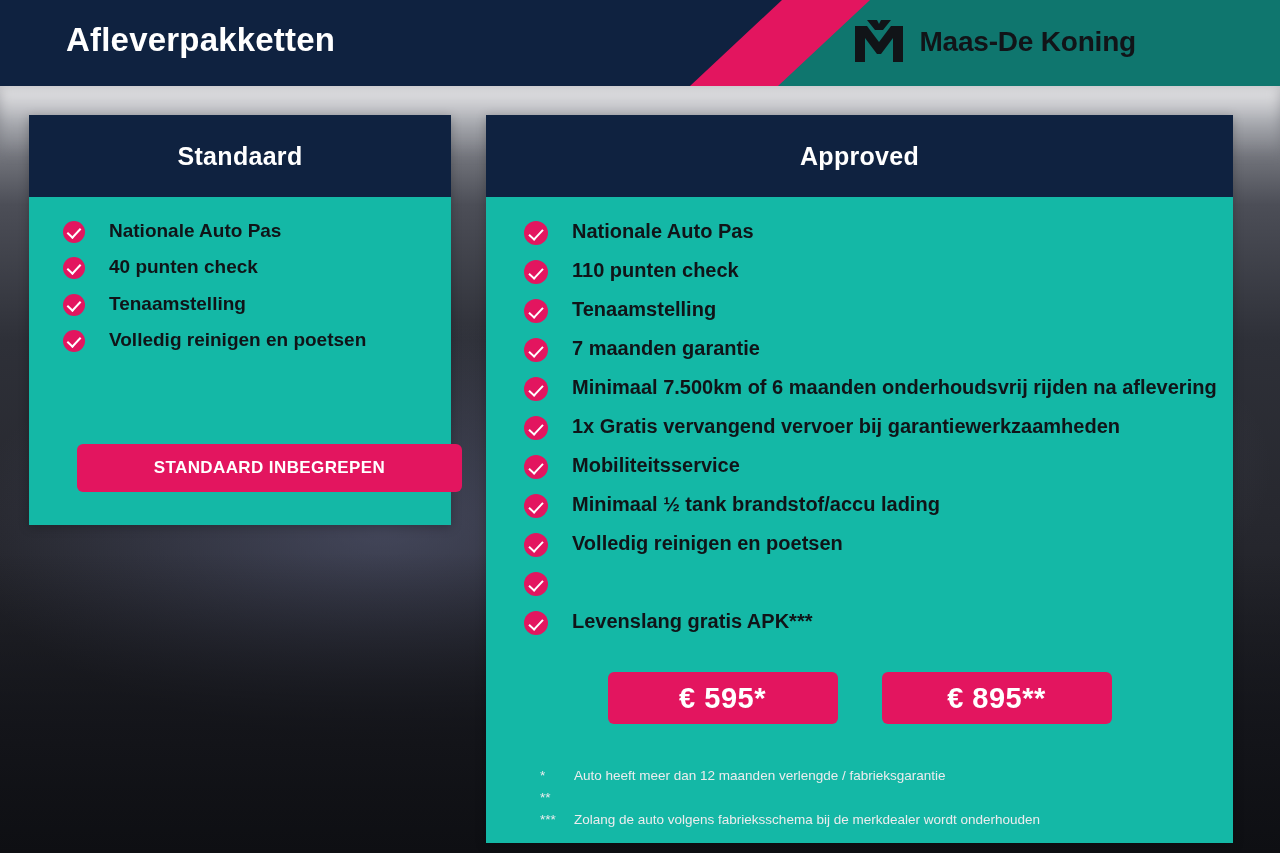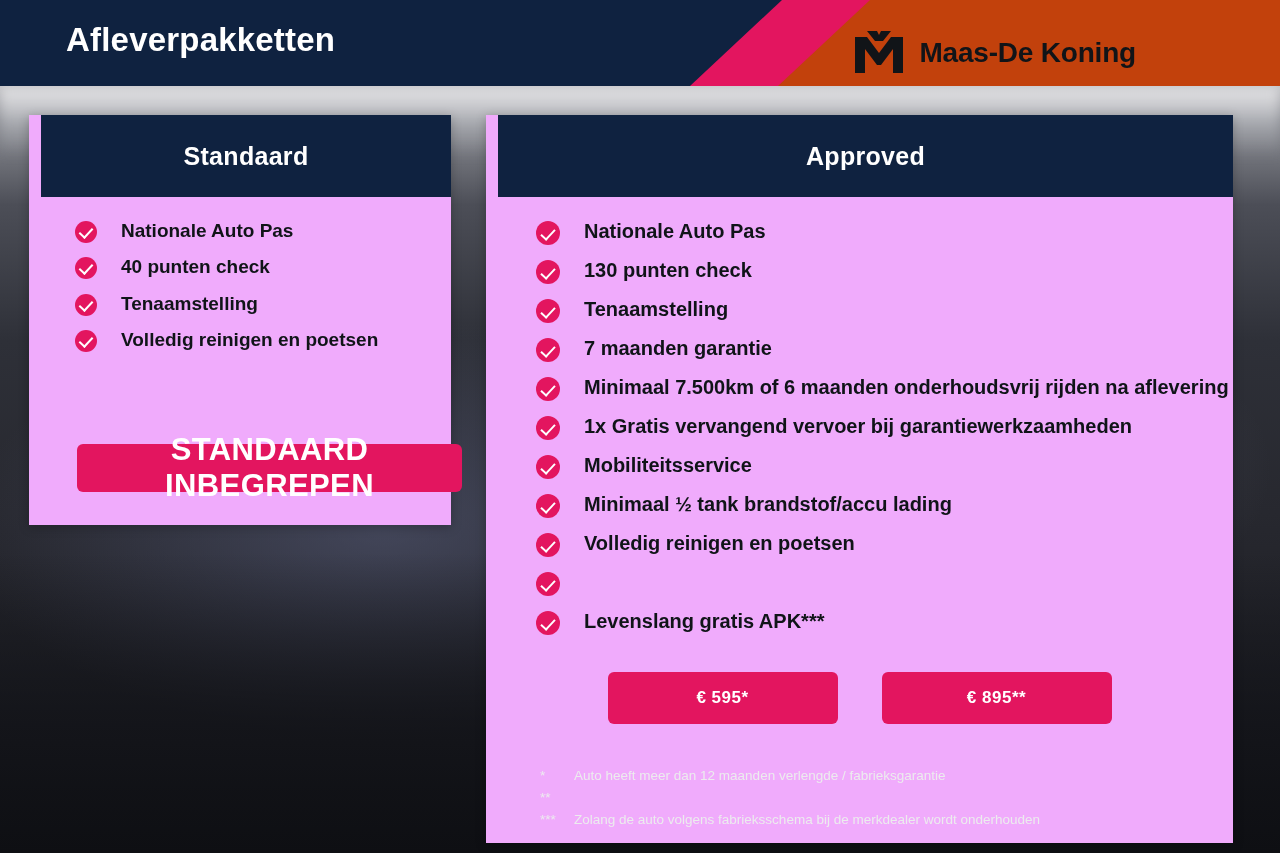--- a/index.html
+++ b/index.html
@@ -38,21 +38,21 @@
     background: linear-gradient(180deg, rgba(18,19,24,0) 0%, rgba(18,19,24,0.85) 60%, rgba(14,15,19,1) 100%);
   }
 
   
   .header {
     position: absolute;
     top: 0; left: 0;
     width: 1280px;
     height: 86px;
     overflow: hidden;
-    background: #c2410c;
+    background: #0f766e;
   }
   .header-navy {
     position: absolute;
     top: 0; left: 0;
     width: 790px;
     height: 86px;
     background: #0f2240;
     clip-path: polygon(0 0, 790px 0, 700px 86px, 0 86px);
   }
   .header-pink {
@@ -68,39 +68,38 @@
     left: 66px;
     top: 21px;
     color: #ffffff;
     font-size: 33px;
     font-weight: bold;
     letter-spacing: 0.2px;
   }
   .brand {
     position: absolute;
     right: 144px;
-    top: 31px;
+    top: 20px;
     display: flex;
     align-items: center;
     gap: 14px;
   }
   .brand-mark { width: 52px; height: 44px; display:block; }
   .brand-name {
     color: #111418;
     font-size: 28px;
     font-weight: bold;
     letter-spacing: -0.2px;
   }
 
   
   .card {
     position: absolute;
-    background: #f0abfc;
+    background: #14b8a6;
     box-shadow: 0 2px 10px rgba(0,0,0,0.25);
-    padding-left: 12px;
   }
   .card-head {
     background: #0f2240;
     color: #ffffff;
     text-align: center;
     font-size: 25px;
     font-weight: bold;
     letter-spacing: 0.3px;
     display: flex;
     align-items: center;
@@ -160,37 +159,37 @@
     justify-content: center;
     border: none;
     font-family: "Liberation Sans", sans-serif;
   }
   .btn-standard {
     position: absolute;
     left: 48px;
     top: 329px;
     width: 385px;
     height: 48px;
-    font-size: 31px;
+    font-size: 17px;
     letter-spacing: 0.4px;
   }
 
   .price-row {
     position: absolute;
     left: 0;
     top: 557px;
     width: 747px;
     display: flex;
     justify-content: center;
     gap: 44px;
   }
   .btn-price {
     width: 230px;
     height: 52px;
-    font-size: 17px;
+    font-size: 29px;
     letter-spacing: 0.5px;
   }
 
   
   .footnotes {
     position: absolute;
     left: 540px;
     top: 765px;
     color: #ececee;
     font-size: 13.5px;
@@ -249,21 +248,21 @@
 <div class="card card-approved">
   <div class="card-head">Approved</div>
   <div class="card-body">
     <ul class="features">
       <li>
           <span class="check"></span>
           <span>Nationale Auto Pas</span>
         </li>
       <li>
           <span class="check"></span>
-          <span>130 punten check</span>
+          <span>110 punten check</span>
         </li>
       <li>
           <span class="check"></span>
           <span>Tenaamstelling</span>
         </li>
       <li>
           <span class="check"></span>
           <span>7 maanden garantie</span>
         </li>
       <li>

